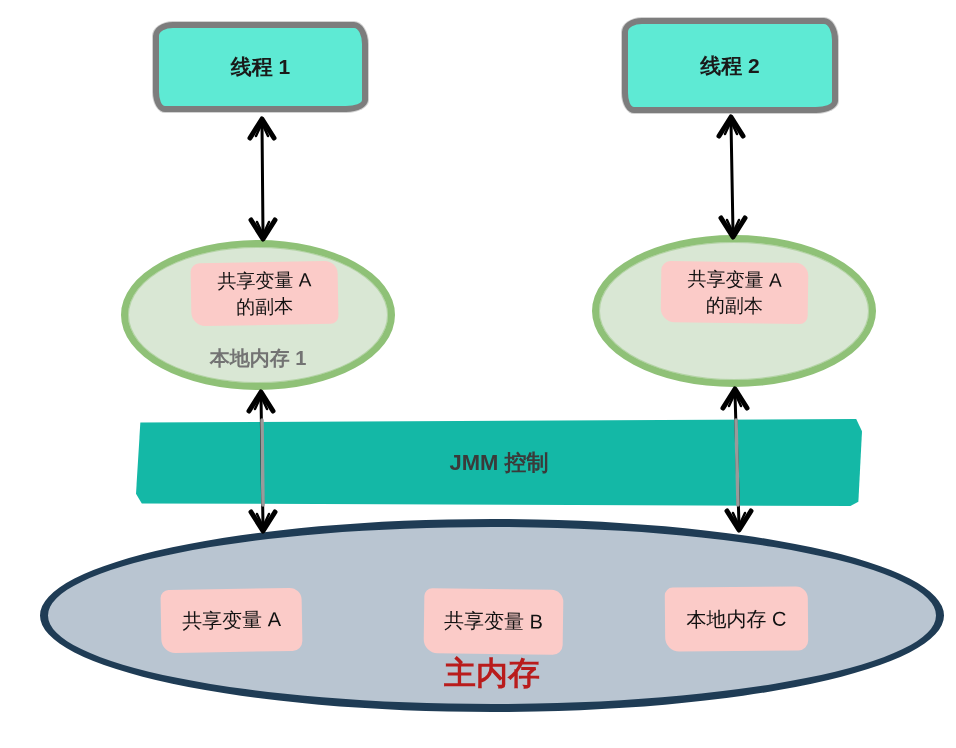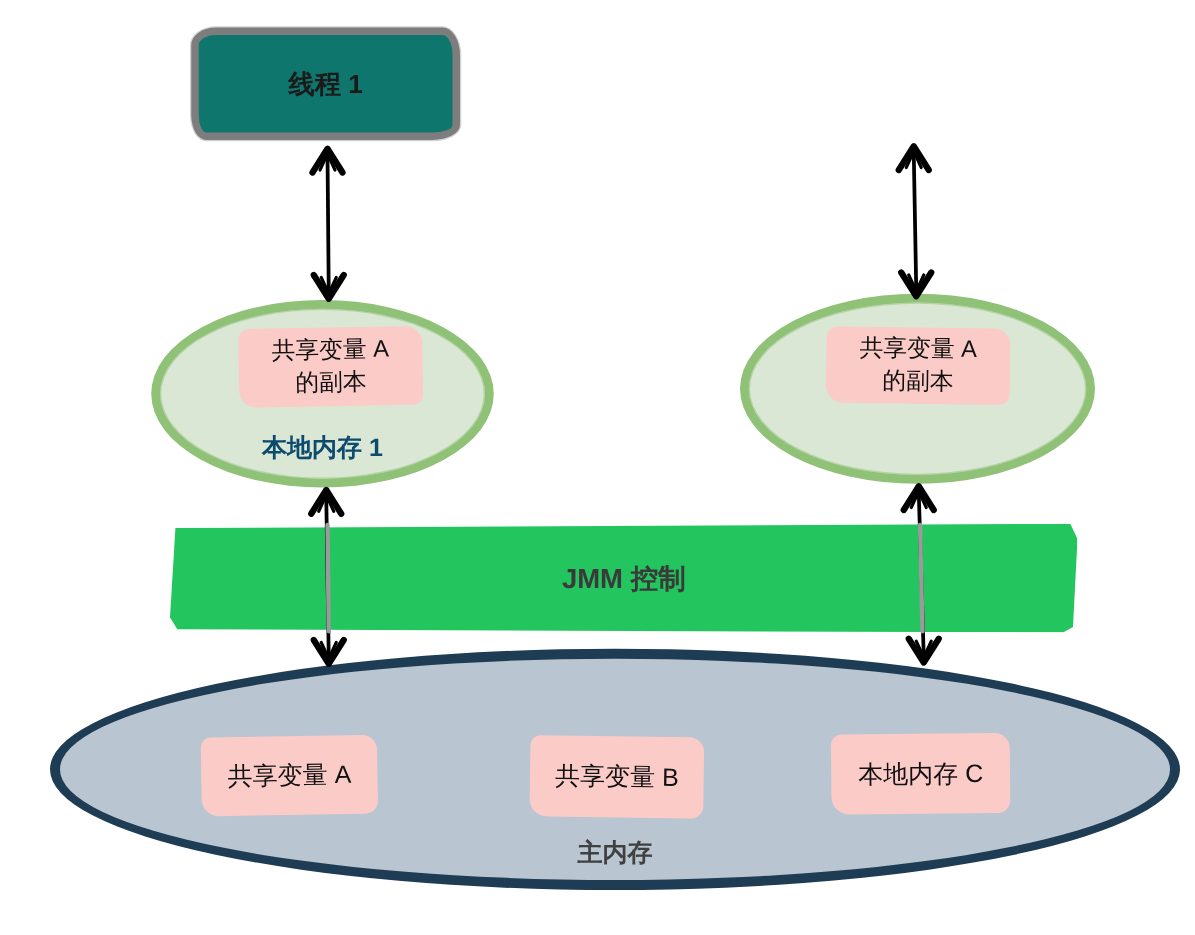--- a/index.html
+++ b/index.html
@@ -8,21 +8,21 @@
     width: 956px;
     height: 748px;
     background: #ffffff;
     font-family: "Liberation Sans", sans-serif;
     overflow: hidden;
   }
 
   
   .thread-box {
     position: absolute;
-    background: #0f766e;
+    background: #5eead4;
     border: 6px solid #7d7d7d;
     border-radius: 20px 14px 22px 12px / 14px 22px 12px 20px;
     box-shadow: 0 0 0 1px rgba(125,125,125,0.35);
     display: flex;
     align-items: center;
     justify-content: center;
     font-size: 21px;
     font-weight: bold;
     color: #1a1a1a;
   }
@@ -47,29 +47,29 @@
     line-height: 26px;
     color: #111111;
     text-align: center;
   }
   .local-label {
     position: absolute;
     left: 0; right: 0;
     text-align: center;
     font-size: 20px;
     font-weight: bold;
-    color: #0c4a6e;
+    color: #737373;
   }
 
   
   .jmm-band {
     position: absolute;
     left: 136px; top: 419px;
     width: 726px; height: 87px;
-    background: #22c55e;
+    background: #14b8a6;
     clip-path: polygon(0.6% 4%, 99.2% 0%, 100% 14%, 99.5% 95%, 98.4% 100%, 0.8% 97%, 0% 86%);
     display: flex;
     align-items: center;
     justify-content: center;
     font-size: 22px;
     font-weight: bold;
     color: #3a3a3a;
     z-index: 1;
   }
 
@@ -93,23 +93,23 @@
     justify-content: center;
     font-size: 20px;
     color: #111111;
     white-space: nowrap;
   }
   .main-label {
     position: absolute;
     left: 0; right: 0;
     bottom: 8px;
     text-align: center;
-    font-size: 20px;
+    font-size: 32px;
     font-weight: bold;
-    color: #404040;
+    color: #b91c1c;
   }
 
   .rot-n1 { transform: rotate(-1deg); }
   .rot-p1 { transform: rotate(0.8deg); }
   .rot-n05 { transform: rotate(-0.5deg); }
 
   #arrows-layer {
     position: absolute;
     left: 0; top: 0;
     z-index: 2;
@@ -151,20 +151,23 @@
       <path d="M729 406 L735 393 L741 406" stroke-width="2.5"></path>
       <path d="M727 511 L739 530 L751 511" stroke-width="5"></path>
       <path d="M733 513 L739 526 L745 513" stroke-width="2.5"></path>
     </g>
   </svg>
 
   <div class="thread-box" style="left:153px; top:22px; width:203px; height:78px;">
     <span>线程 1</span>
   </div>
 
+  <div class="thread-box" style="left:622px; top:18px; width:204px; height:83px;">
+    <span>线程 2</span>
+  </div>
 
   <div class="local-ellipse" style="left:121px; top:240px; width:260px; height:136px;">
     <div class="copy-box rot-n1" style="left:63px; top:15px; width:147px; height:63px;">
       <span>共享变量 A</span>
       <span>的副本</span>
     </div>
     <div class="local-label" style="bottom:11px;">本地内存 1</div>
   </div>
 
   <div class="local-ellipse" style="left:592px; top:235px; width:270px; height:138px;">

